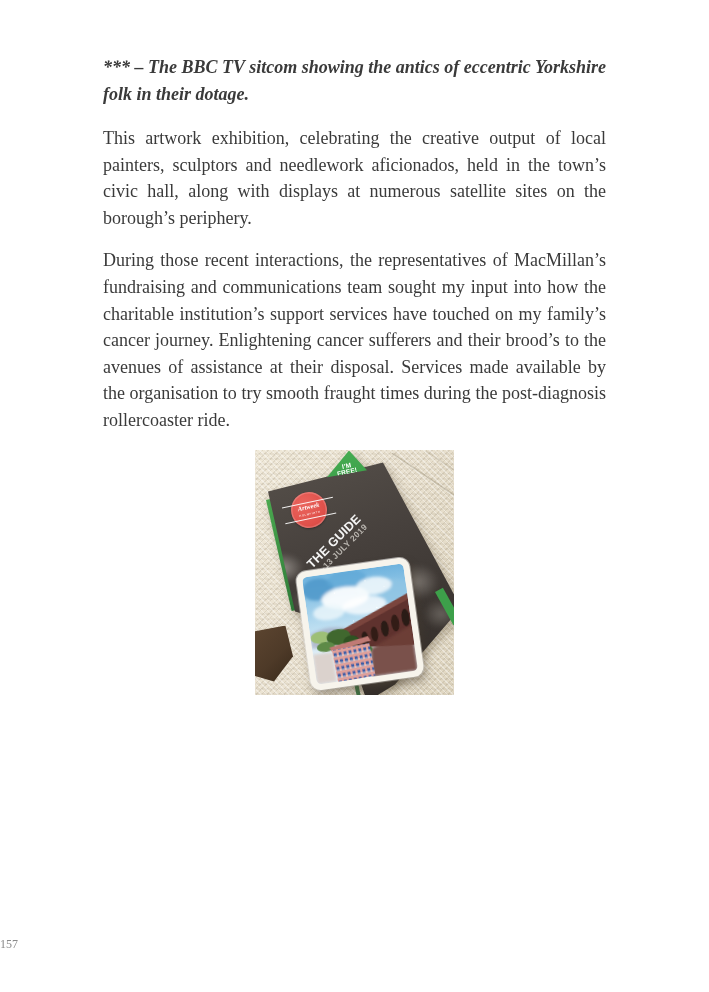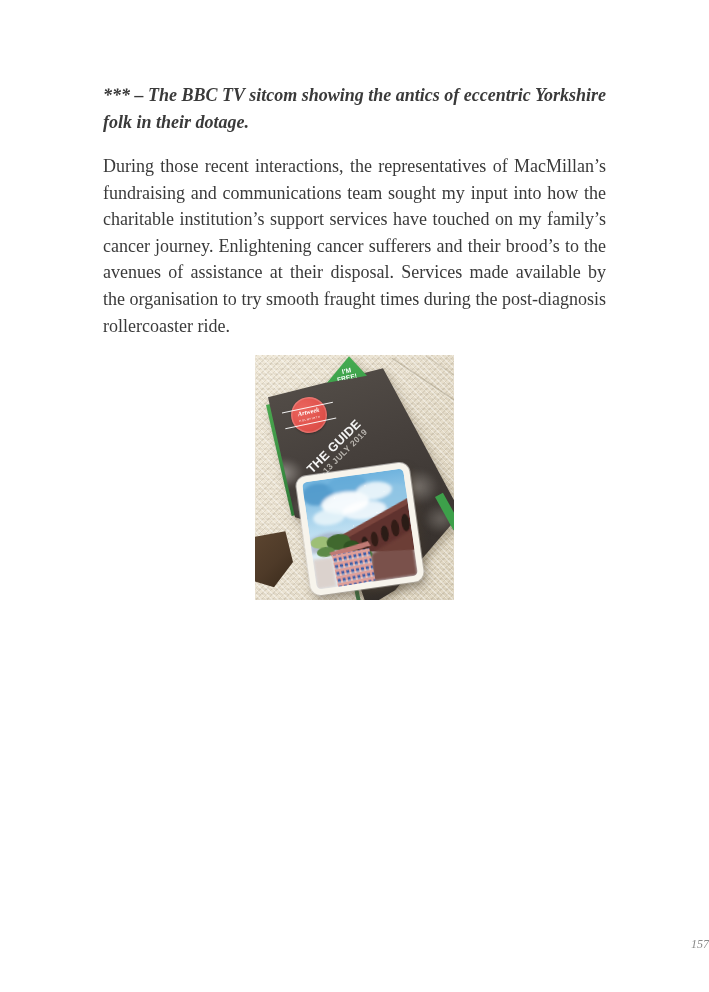--- a/index.html
+++ b/index.html
@@ -5,21 +5,21 @@
   html, body { margin: 0; padding: 0; background: #ffffff; }
   * { box-sizing: border-box; }
 
   .sheet {
     position: relative;
     width: 709px;
     height: 992px;
     background: var(--page-bg, #ffffff);
     color: var(--text, #3a3a3a);
     font-family: "Liberation Serif", "DejaVu Serif", serif;
-    padding: 82px 103px 0 103px;
+    padding: 54px 103px 0 103px;
     overflow: hidden;
   }
 
   .heading {
     font-size: 18px;
     line-height: 27px;
     font-weight: bold;
     font-style: italic;
     text-align: justify;
     margin: 0 0 17px 0;
@@ -186,33 +186,33 @@
     background: #f7f4ec;
     border-radius: 10px;
     padding: 6px;
     box-shadow: 2px 6px 10px rgba(70,60,45,0.45), 0 0 0 1px rgba(255,255,255,0.55);
   }
   .tile svg { width: 102px; height: 108px; border-radius: 5px; display: block; }
 
   .page-number {
     position: absolute;
     left: 0; right: 0; bottom: 40px;
-    text-align: right;
+    text-align: left;
     font-size: 12px;
     color: var(--muted, #8a8a8a);
-    font-style: italic;
   }
 </style>
 </head>
 <body>
 
 <div class="sheet">
 
   <h2 class="heading">*** – The BBC TV sitcom showing the antics of eccentric Yorkshire folk in their dotage.</h2>
 
+  <p class="para">This artwork exhibition, celebrating the creative output of local painters, sculptors and needlework aficionados, held in the town’s civic hall, along with displays at numerous satellite sites on the borough’s periphery.</p>
   <p class="para">During those recent interactions, the representatives of MacMillan’s fundraising and communications team sought my input into how the charitable institution’s support services have touched on my family’s cancer journey. Enlightening cancer sufferers and their brood’s to the avenues of assistance at their disposal. Services made available by the organisation to try smooth fraught times during the post-diagnosis rollercoaster ride.</p>
 
   <figure class="photo">
     <div class="placemat"></div>
     <div class="crease c1"></div>
     <div class="crease c2"></div>
     <div class="table-corner"></div>
 
     <div class="brochure-wrap">
       <div class="green-strip gs-left"></div>

